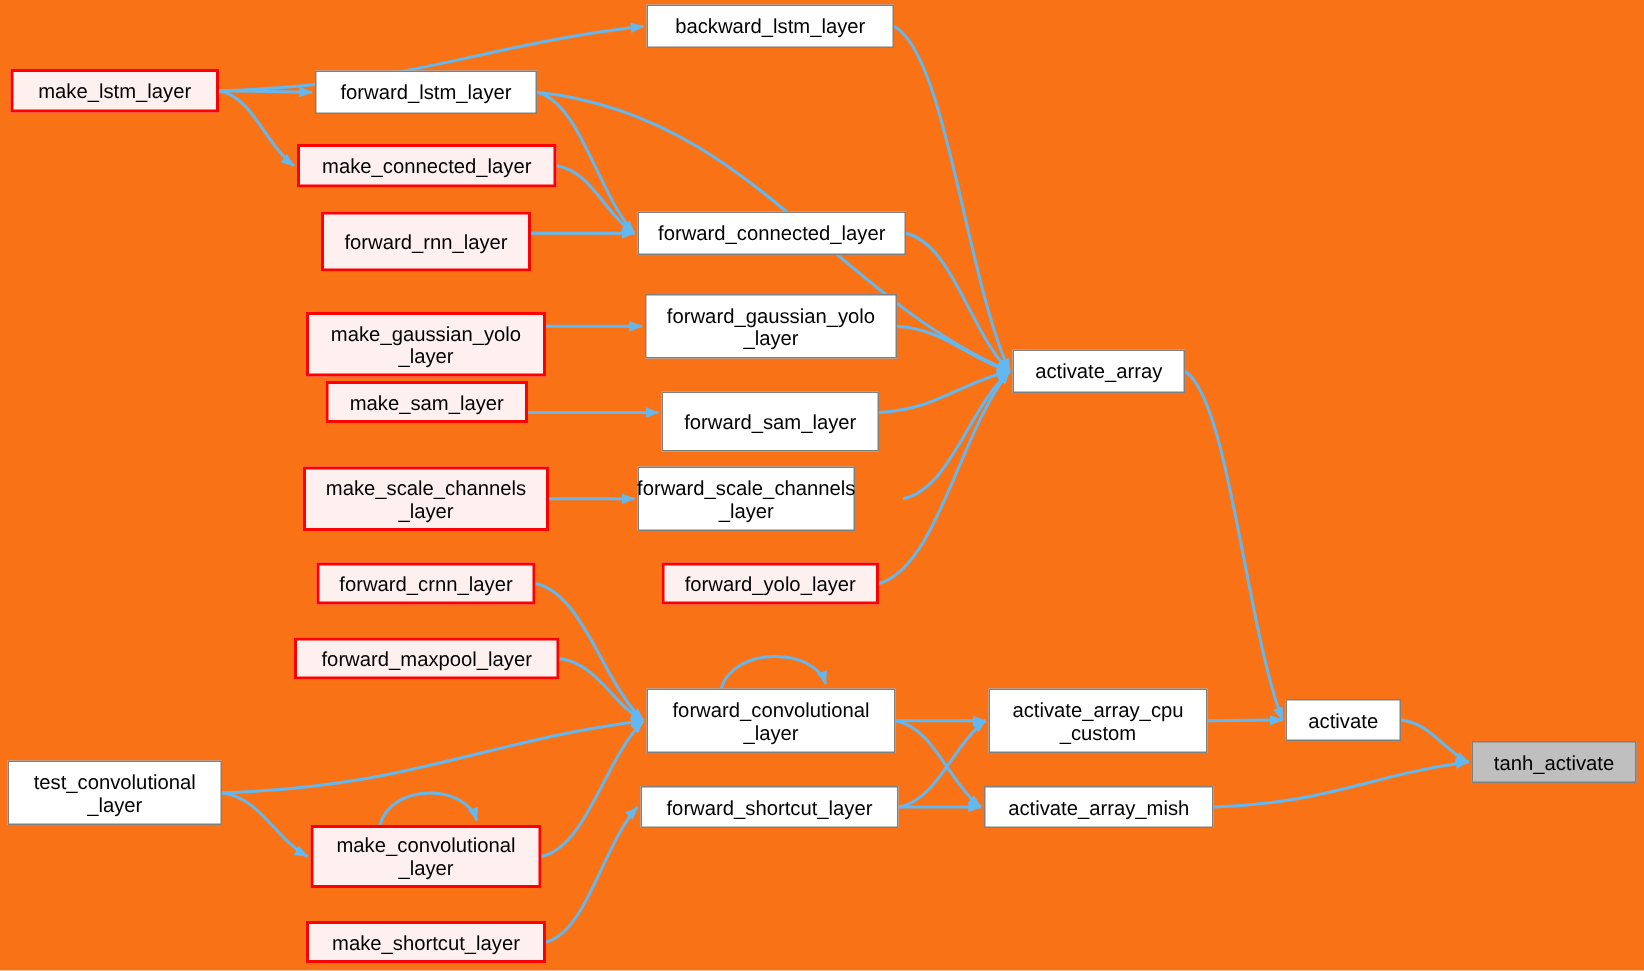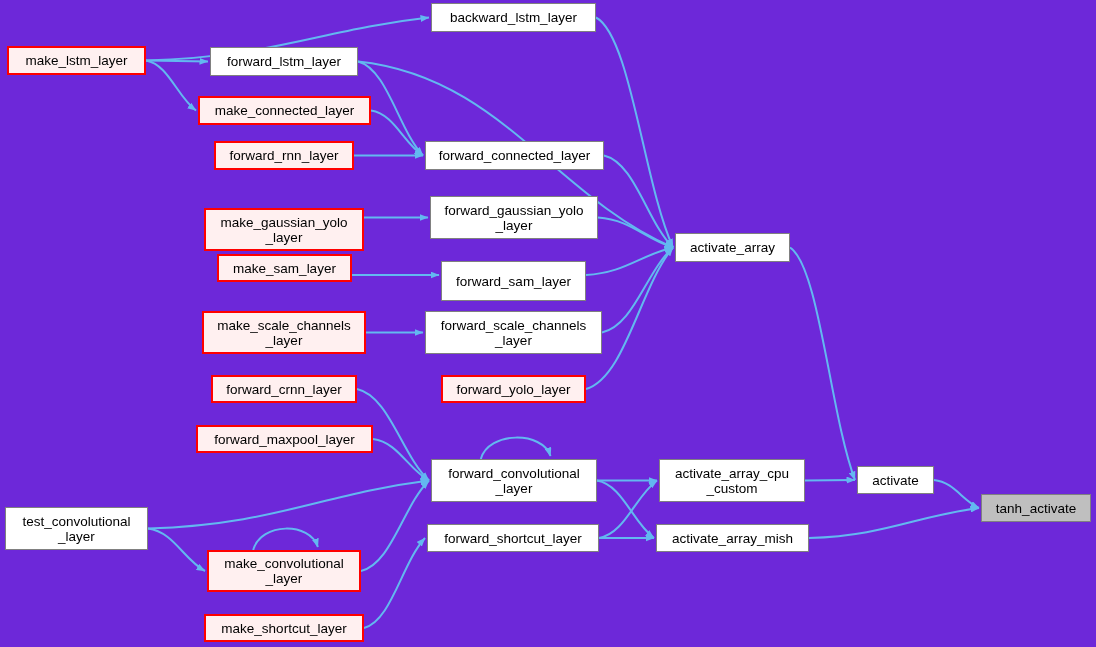--- a/index.html
+++ b/index.html
@@ -1,16 +1,16 @@
 <!DOCTYPE html>
 <html><head>
 <meta charset="utf-8">
 <style>
   html,body{margin:0;padding:0;background:#ffffff;}
-  #canvas{position:relative;width:1096px;height:647px;background:#6d28d9;
+  #canvas{position:relative;width:1096px;height:647px;background:#f97316;
           font-family:"Liberation Sans",sans-serif;overflow:hidden;}
   #edges{position:absolute;left:0;top:0;width:1096px;height:647px;}
   .node{position:absolute;box-sizing:border-box;display:flex;align-items:center;
         justify-content:center;text-align:center;font-size:13.5px;line-height:15px;
         color:#000;white-space:pre;}
   .node.plain{background:#ffffff;border:1px solid #808080;}
   .node.caller{background:#fff0f0;border:2px solid #ff0000;}
   .node.current{background:#bfbfbf;border:1px solid #808080;}
 </style>
 </head>
@@ -56,32 +56,32 @@
         <path d="M253.2,550 C261.2,522 309.88,522 317.88,547" fill="none" stroke="#63b8f0" stroke-width="2" marker-end="url(#ah)"></path>
         <path d="M361,571 C391.6,563.76 403.15999999999997,505.84000000000003 429,480.5" fill="none" stroke="#63b8f0" stroke-width="2" marker-end="url(#ah)"></path>
         <path d="M364,628 C391.45,620.8 401.82,563.2 425,538" fill="none" stroke="#63b8f0" stroke-width="2" marker-end="url(#ah)"></path>
       </g>
   </svg>
   <div id="nodes">
       <div class="node plain" style="left: 431px; top: 3px; width: 165px; height: 29px;">backward_lstm_layer</div>
       <div class="node caller" style="left: 7px; top: 46px; width: 139px; height: 29px;">make_lstm_layer</div>
       <div class="node plain" style="left: 210px; top: 47px; width: 148px; height: 29px;">forward_lstm_layer</div>
       <div class="node caller" style="left: 198px; top: 96px; width: 173px; height: 29px;">make_connected_layer</div>
-      <div class="node caller" style="left: 214px; top: 141px; width: 140px; height: 29px;">forward_rnn_layer</div>
+      <div class="node caller" style="left: 214px; top: 141px; width: 140px; height: 40px;">forward_rnn_layer</div>
       <div class="node plain" style="left: 425px; top: 141px; width: 179px; height: 29px;">forward_connected_layer</div>
       <div class="node caller" style="left: 204px; top: 208px; width: 160px; height: 43px;">make_gaussian_yolo
 _layer</div>
       <div class="node plain" style="left: 430px; top: 196px; width: 168px; height: 43px;">forward_gaussian_yolo
 _layer</div>
       <div class="node plain" style="left: 675px; top: 233px; width: 115px; height: 29px;">activate_array</div>
       <div class="node caller" style="left: 217px; top: 254px; width: 135px; height: 28px;">make_sam_layer</div>
       <div class="node plain" style="left: 441px; top: 261px; width: 145px; height: 40px;">forward_sam_layer</div>
       <div class="node caller" style="left: 202px; top: 311px; width: 164px; height: 43px;">make_scale_channels
 _layer</div>
-      <div class="node plain" style="left: 425px; top: 311px; width: 177px; height: 43px;">forward_scale_channels
+      <div class="node plain" style="left: 425px; top: 311px; width: 145px; height: 43px;">forward_scale_channels
 _layer</div>
       <div class="node caller" style="left: 211px; top: 375px; width: 146px; height: 28px;">forward_crnn_layer</div>
       <div class="node caller" style="left: 441px; top: 375px; width: 145px; height: 28px;">forward_yolo_layer</div>
       <div class="node caller" style="left: 196px; top: 425px; width: 177px; height: 28px;">forward_maxpool_layer</div>
       <div class="node plain" style="left: 431px; top: 459px; width: 166px; height: 43px;">forward_convolutional
 _layer</div>
       <div class="node plain" style="left: 659px; top: 459px; width: 146px; height: 43px;">activate_array_cpu
 _custom</div>
       <div class="node plain" style="left: 857px; top: 466px; width: 77px; height: 28px;">activate</div>
       <div class="node current" style="left: 981px; top: 494px; width: 110px; height: 28px;">tanh_activate</div>

